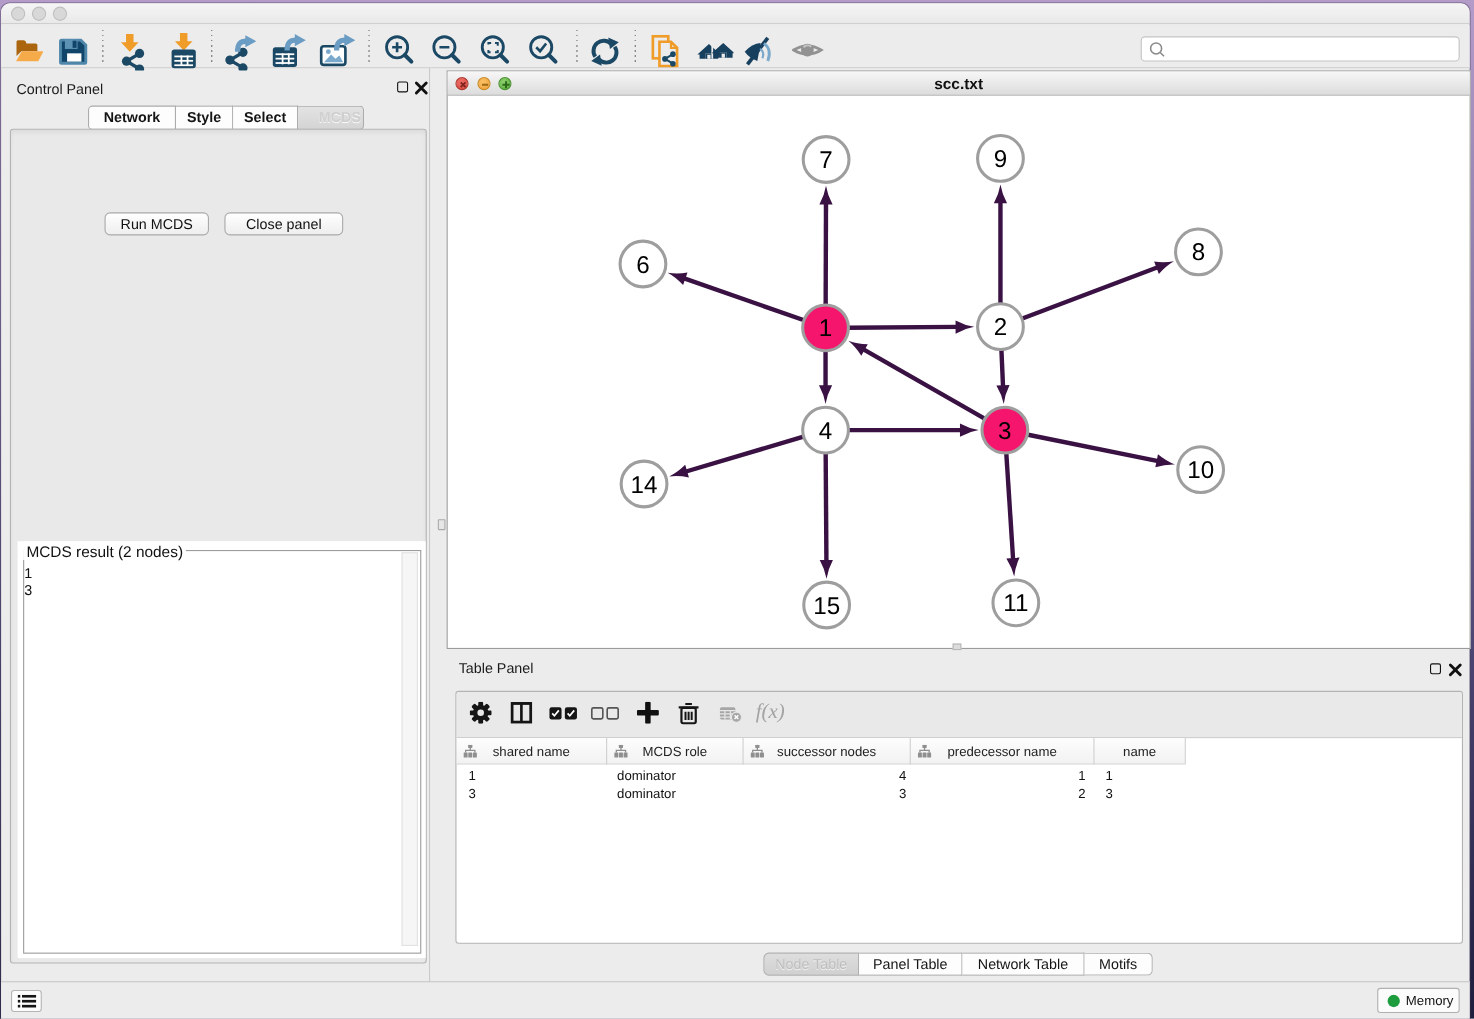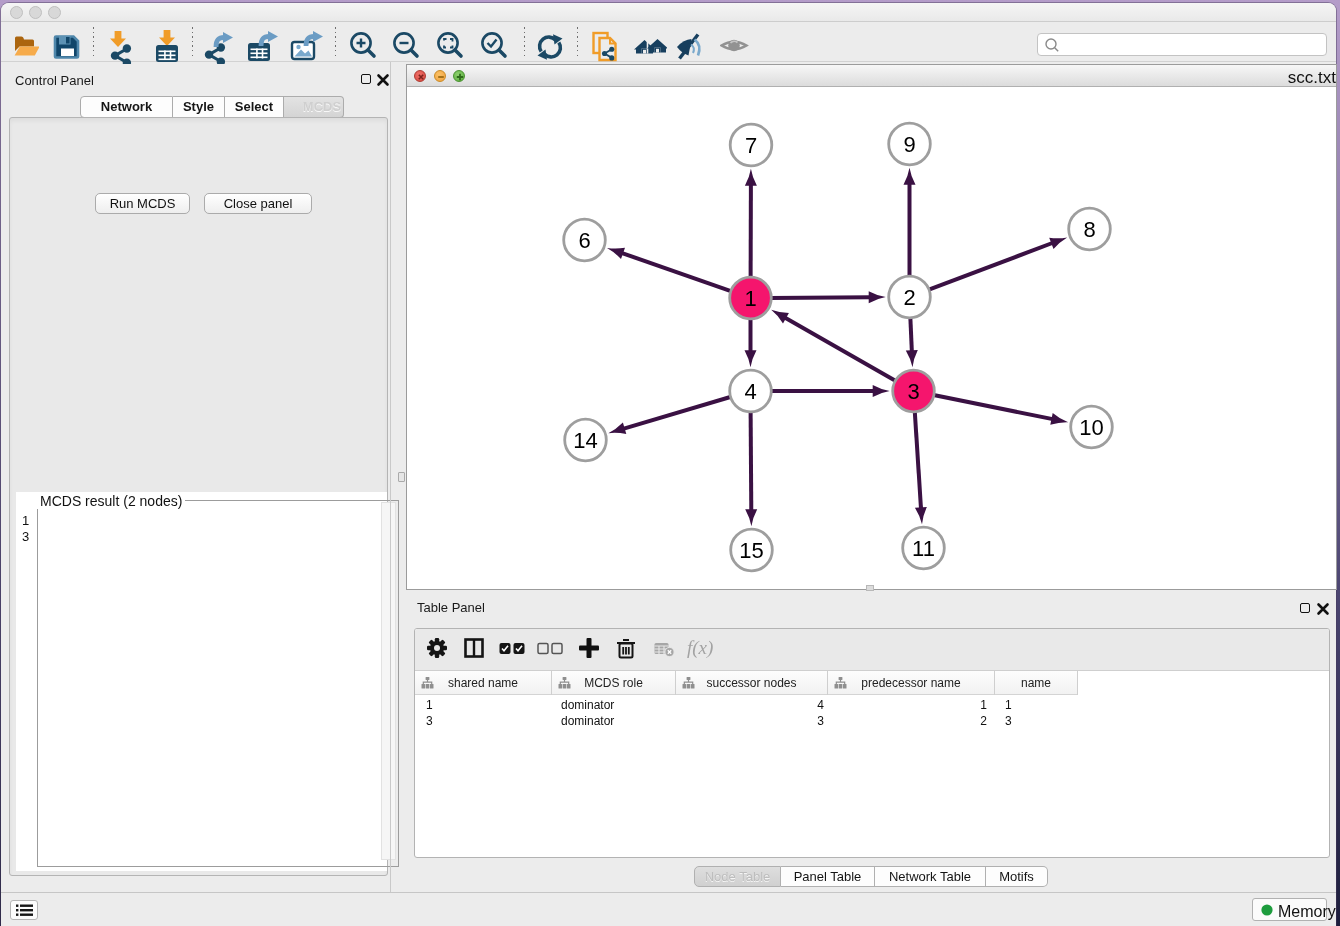--- a/index.html
+++ b/index.html
@@ -23,49 +23,49 @@
 .minibtn-sq { position:absolute; width:10px; height:10px; border:1.6px solid #111; border-radius:2px; background:transparent; }
 .tabs { position:absolute; top:96px; left:80px; height:22px; display:flex; font-size:13px; font-weight:700; }
 .tab { background:#fdfdfd; border:1px solid #acacac; border-left:none; line-height:20px; color:#151515; text-align:center; }
 .tab.first { border-left:1px solid #acacac; border-radius:4px 0 0 4px; }
 .tab.sel { background:linear-gradient(#e3e3e3,#d4d4d4); color:#cfcfcf; text-shadow:0 1px 0 #f8f8f8; border-radius:0 4px 4px 0;padding-left:17px; }
 .cp-box { position:absolute; left:9px; top:117px; width:379px; height:759px; border:1px solid #b4b4b4; border-radius:3px; background:#e9e9e9; box-shadow:inset 0 3px 4px rgba(0,0,0,.05); }
 .opt-label { position:absolute; left:0; top:19px; width:100%; text-align:center; font-size:14px; color:#111; }
 .select { position:absolute; left:35px; top:41px; width:311px; height:21px; background:linear-gradient(#ffffff,#f4f4f4); border:1px solid #a9a9a9; border-radius:4px; font-size:14px; color:#111; line-height:18px; padding-left:13px; }
 .btn { position:absolute; top:75px; height:21px; background:linear-gradient(#ffffff,#eeeeee); border:1px solid #ababab; border-radius:5px; font-size:13px; color:#111; text-align:center; line-height:19px; }
 .result-wrap { position:absolute; left:6px; top:374px; width:371px; height:379px; background:#fff; }
-.fieldset { position:absolute; left:5px; top:8px; width:362px; height:367px; border:1px solid #9c9c9c;margin-left:16px; }
+.fieldset { position:absolute; left:5px; top:8px; width:362px; height:367px; border:1px solid #9c9c9c; }
 .legend { position:absolute; left:-1px; top:-8px; background:#fff; padding:0 3px; font-size:14px; color:#111; }
 .scrolltrack { position:absolute; right:2px; top:1px; width:15px; height:358px; background:#f6f6f6; border:1px solid #e2e2e2; }
 .vdivider { position:absolute; left:390px; top:62px; width:1px; height:830px; background:#c9c9c9; }
 .vhandle { position:absolute; left:398px; top:472px; width:7px; height:10px; background:#e6e6e6; border:1px solid #aaa; border-radius:1px; }
 
 .netwin { position:absolute; left:406px; top:64px; width:931px; height:526px; border:1px solid #9b9b9b; background:#fff; }
 .nettitle { position:absolute; left:0; top:0; width:100%; height:22px; background:linear-gradient(#f7f7f7,#dcdcdc); border-bottom:1px solid #b0b0b0; }
-.nettitle .t { position:absolute; width:100%; text-align:right; top:3px; font-size:17px; color:#111; font-weight:400; }
+.nettitle .t { position:absolute; width:100%; text-align:center; top:3px; font-size:14px; color:#111; font-weight:700; }
 .light { position:absolute; top:5px; width:12px; height:12px; border-radius:50%; }
 .netbottomhandle { position:absolute; left:459px; top:520px; width:8px; height:6px; background:#dcdcdc; border:1px solid #b8b8b8; }
 
 .tp-title { position:absolute; left:417px; top:600px; font-size:13px; color:#1a1a1a; }
 .tp-box { position:absolute; left:414px; top:628px; width:916px; height:230px; border:1px solid #b3b3b3; border-radius:3px; background:#fff; overflow:hidden; }
 .tp-toolbar { position:absolute; left:0; top:0; width:100%; height:42px; background:#e9e9e9; border-bottom:1px solid #cfcfcf; }
 .thead { position:absolute; left:0; top:42px; width:662px; height:24px; background:linear-gradient(#fdfdfd,#f2f2f2); border-bottom:1px solid #d4d4d4; font-size:12px; color:#222; }
 .hcell { position:absolute; top:0; height:24px; border-right:1px solid #cfcfcf; }
 .hcell .txt { position:absolute; width:100%; text-align:center; top:5px; }
 .hicon { position:absolute; left:7px; top:6px; }
 .trow { position:absolute; font-size:12px; color:#111; }
 
 .btabs { position:absolute; left:694px; top:866px; height:21px; display:flex; font-size:13px; font-weight:400; }
 .btab { background:#fdfdfd; border:1px solid #b0b0b0; border-left:none; line-height:19px; text-align:center; color:#141414; }
 .btab.sel { background:linear-gradient(#dedede,#d0d0d0); color:#bdbdbd; text-shadow:0 1px 0 #f5f5f5; border-radius:5px 0 0 5px; border-left:1px solid #b0b0b0; }
 .btab.last { border-radius:0 5px 5px 0; }
 
 .statusbar { position:absolute; left:1px; top:892px; width:1335px; height:34px; background:#ececec; border-top:1px solid #c6c6c6; }
 .listbtn { position:absolute; left:9px; top:7px; width:28px; height:20px; background:#fcfcfc; border:1px solid #b5b5b5; border-radius:3px; }
-.membtn { position:absolute; right:9px; top:5px; width:75px; height:23px; background:#fbfbfb; border:1px solid #b1b1b1; border-radius:3px; font-size:16px; color:#111; }
+.membtn { position:absolute; right:9px; top:5px; width:75px; height:23px; background:#fbfbfb; border:1px solid #b1b1b1; border-radius:3px; font-size:12px; color:#111; }
 </style>
 </head>
 <body>
 <div class="win"></div>
 <div class="stage">
   <div class="titlebar">
     <div class="tl" style="left:9px"></div>
       <div class="tl" style="left:28px"></div>
       <div class="tl" style="left:47px"></div>
   </div>
@@ -203,21 +203,21 @@
         </svg>
       </div>
   </div>
 
   <div class="cp-title">Control Panel</div>
   <div class="minibtn-sq" style="left:361px; top:74px;"></div>
   <svg class="abs" style="left:376px; top:73px;" width="14" height="14" viewBox="0 0 14 14">
       <path d="M2.5,2.5 L11.5,11.5 M11.5,2.5 L2.5,11.5" stroke="#111" stroke-width="2.6" stroke-linecap="round"></path>
     </svg>
   <div class="tabs">
-    <div class="tab first" style="width:93px">Network</div>
+    <div class="tab first" style="width:80px">Network</div>
       <div class="tab" style="width:52px">Style</div>
       <div class="tab" style="width:59px">Select</div>
       <div class="tab sel" style="width:60px">MCDS</div>
   </div>
   <div class="cp-box">
     <div class="btn" style="left:85px; width:95px;">Run MCDS</div>
     <div class="btn" style="left:194px; width:108px;">Close panel</div>
     <div class="result-wrap">
       <div class="fieldset">
           <div class="legend">MCDS result (2 nodes)</div>

